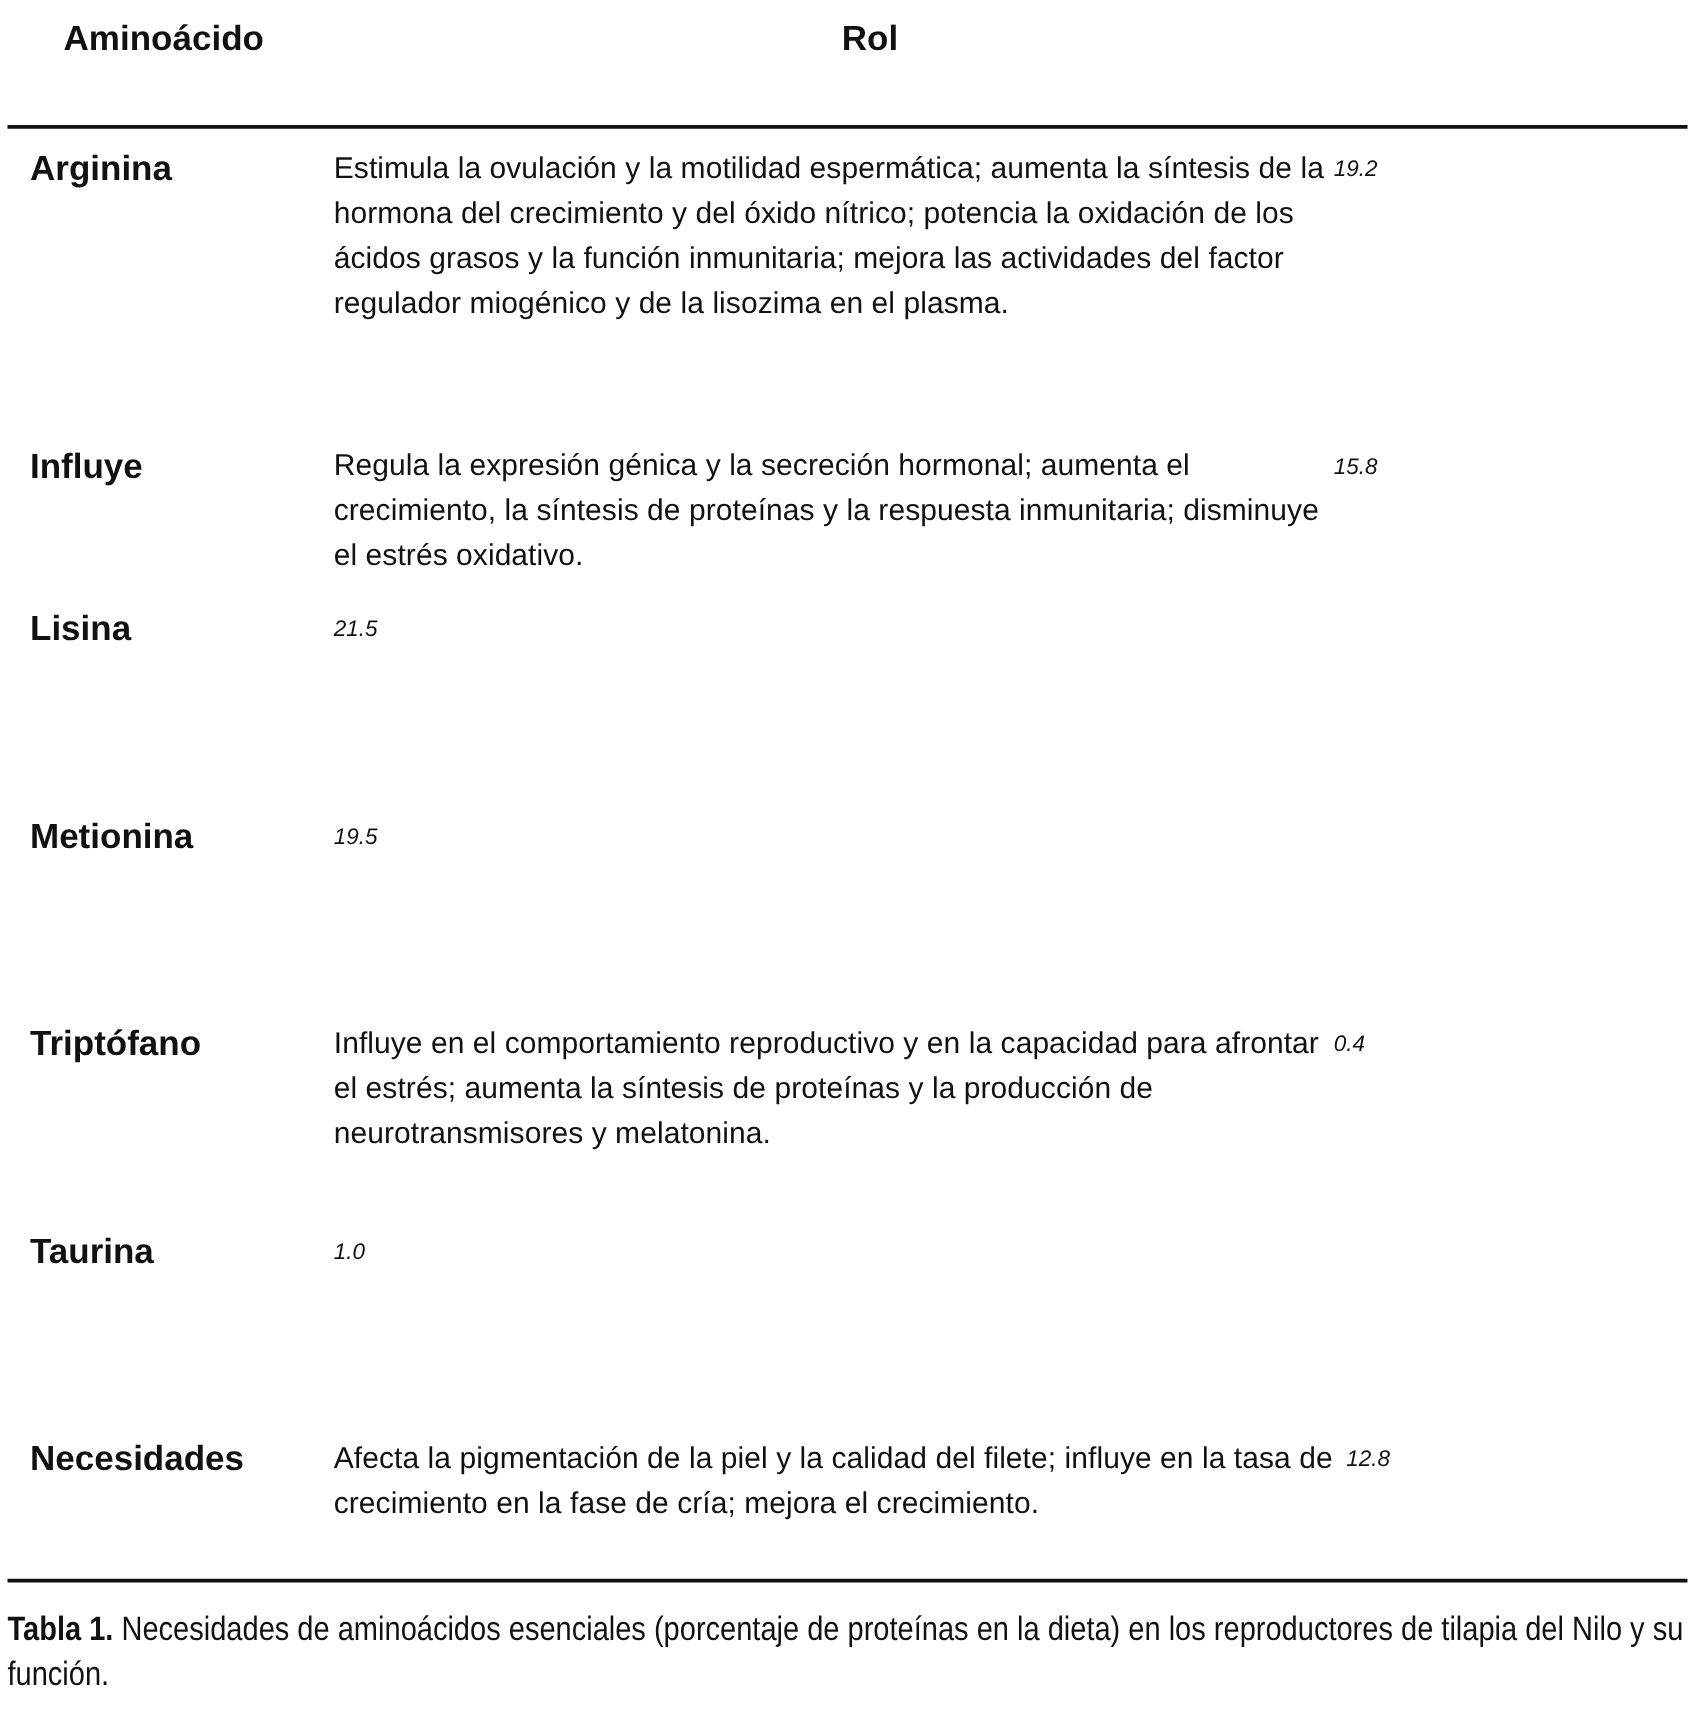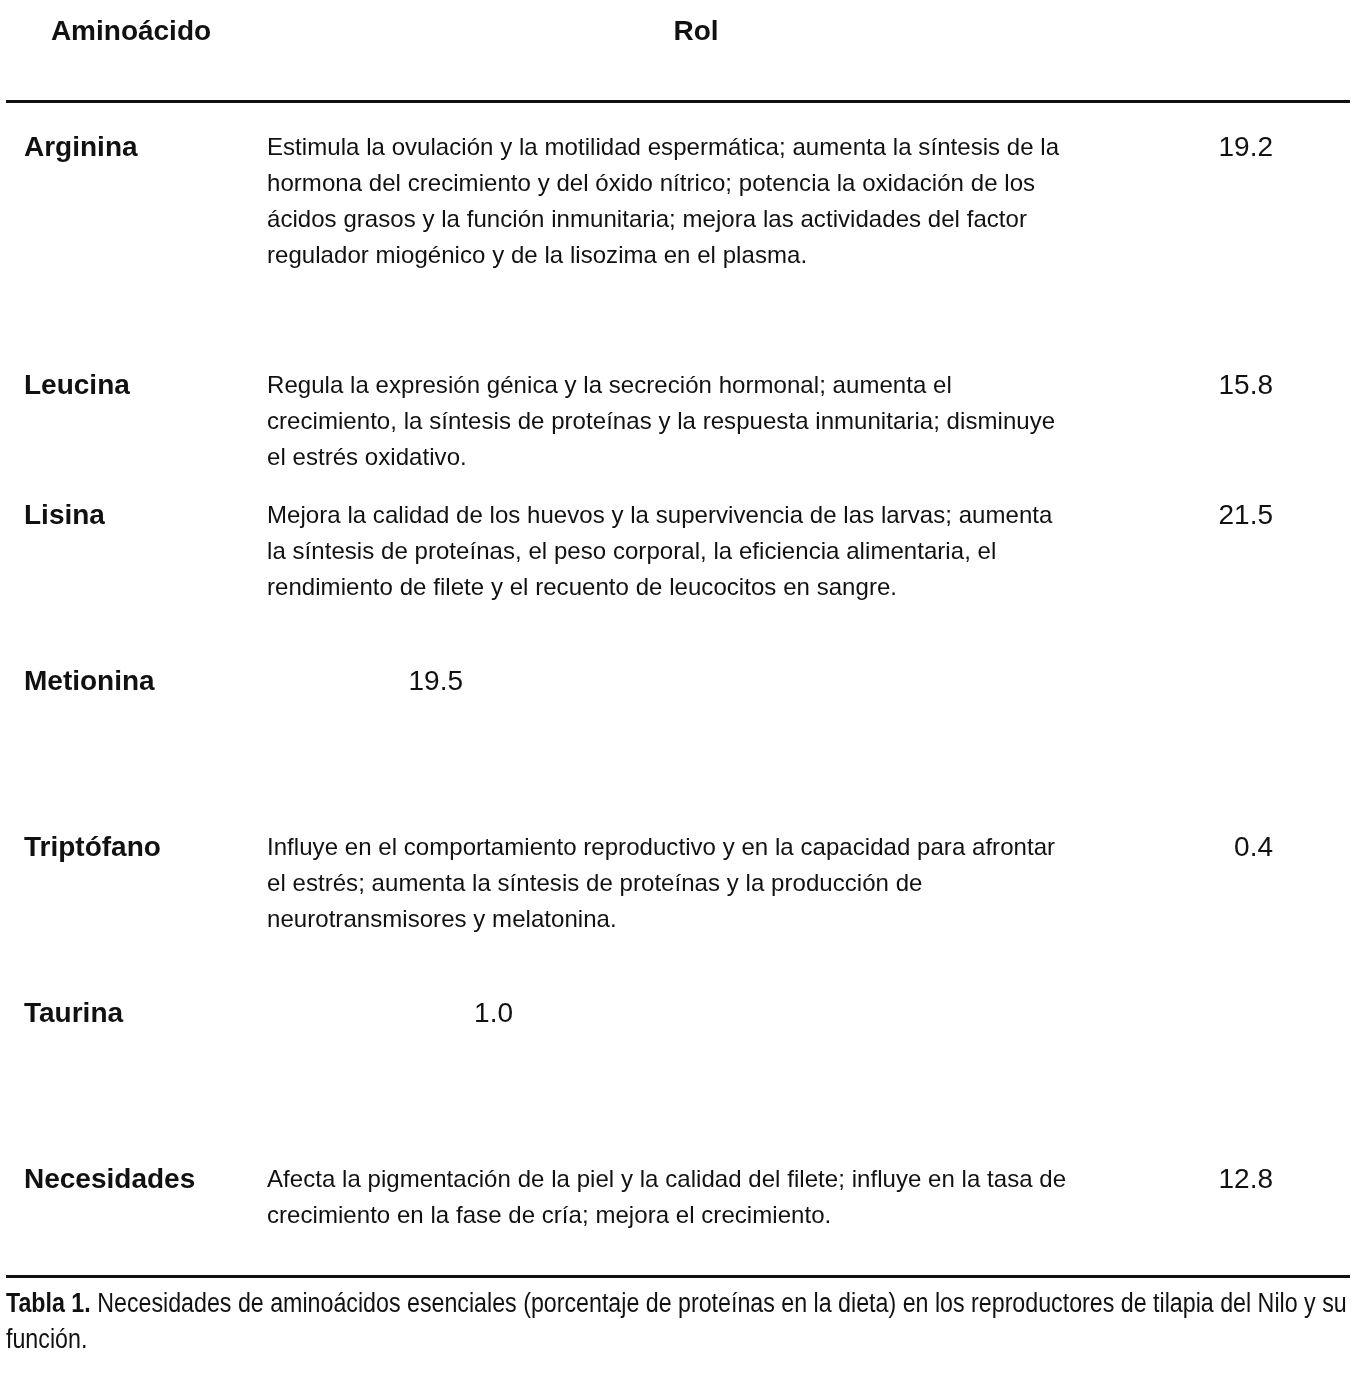--- a/index.html
+++ b/index.html
@@ -33,21 +33,21 @@
       line-height: 33px;
       text-align: center;
     }
     .th-name { left: 0; top: 14px; width: 250px; }
     .th-role { left: 390px; top: 14px; width: 600px; }
     .th-value { left: 1120px; top: 14px; width: 220px; }
 
     .tbody {
       position: relative;
       border-bottom: 3px solid #111;
-      padding-top: 26px;
+      padding-top: 14px;
       padding-bottom: 6px;
     }
     .tr {
       position: relative;
       display: flex;
       align-items: flex-start;
       margin-bottom: 22px;
     }
     .tr:last-child { margin-bottom: 0; }
     .td-name {
@@ -59,23 +59,23 @@
       line-height: 36px;
     }
     .td-role {
       width: 820px;
       font-size: 24px;
       line-height: 36px;
       letter-spacing: 0.05px;
     }
     .td-value {
       width: 186px;
-      text-align: right;
-      font-size: 28px;
+      font-size: 18px;
       line-height: 36px;
+      font-style: italic;
     }
     .caption {
       position: absolute;
       left: 6px;
       top: 1285px;
       width: 1340px;
       font-size: 27px;
       line-height: 36px;
       color: #111;
       font-family: "Liberation Sans Narrow", "Liberation Sans", sans-serif;
@@ -94,27 +94,26 @@
     <div class="th th-role">Rol</div>
   </div>
 
   <div class="tbody">
     <div class="tr" style="height:216px">
       <div class="td-name">Arginina</div>
       <div class="td-role" style="width:800px">Estimula la ovulación y la motilidad espermática; aumenta la síntesis de la hormona del crecimiento y del óxido nítrico; potencia la oxidación de los ácidos grasos y la función inmunitaria; mejora las actividades del factor regulador miogénico y de la lisozima en el plasma.</div>
       <div class="td-value" style="width:206px">19.2</div>
     </div>
     <div class="tr" style="height:108px">
-      <div class="td-name">Leucina</div>
+      <div class="td-name">Influye</div>
       <div class="td-role" style="width:800px">Regula la expresión génica y la secreción hormonal; aumenta el crecimiento, la síntesis de proteínas y la respuesta inmunitaria; disminuye el estrés oxidativo.</div>
       <div class="td-value" style="width:206px">15.8</div>
     </div>
     <div class="tr" style="height:144px">
       <div class="td-name">Lisina</div>
-      <div class="td-role" style="width:800px">Mejora la calidad de los huevos y la supervivencia de las larvas; aumenta la síntesis de proteínas, el peso corporal, la eficiencia alimentaria, el rendimiento de filete y el recuento de leucocitos en sangre.</div>
       <div class="td-value" style="width:206px">21.5</div>
     </div>
     <div class="tr" style="height:144px">
       <div class="td-name">Metionina</div>
       <div class="td-value" style="width:196px">19.5</div>
     </div>
     <div class="tr" style="height:144px">
       <div class="td-name">Triptófano</div>
       <div class="td-role" style="width:800px">Influye en el comportamiento reproductivo y en la capacidad para afrontar el estrés; aumenta la síntesis de proteínas y la producción de neurotransmisores y melatonina.</div>
       <div class="td-value" style="width:206px">0.4</div>

